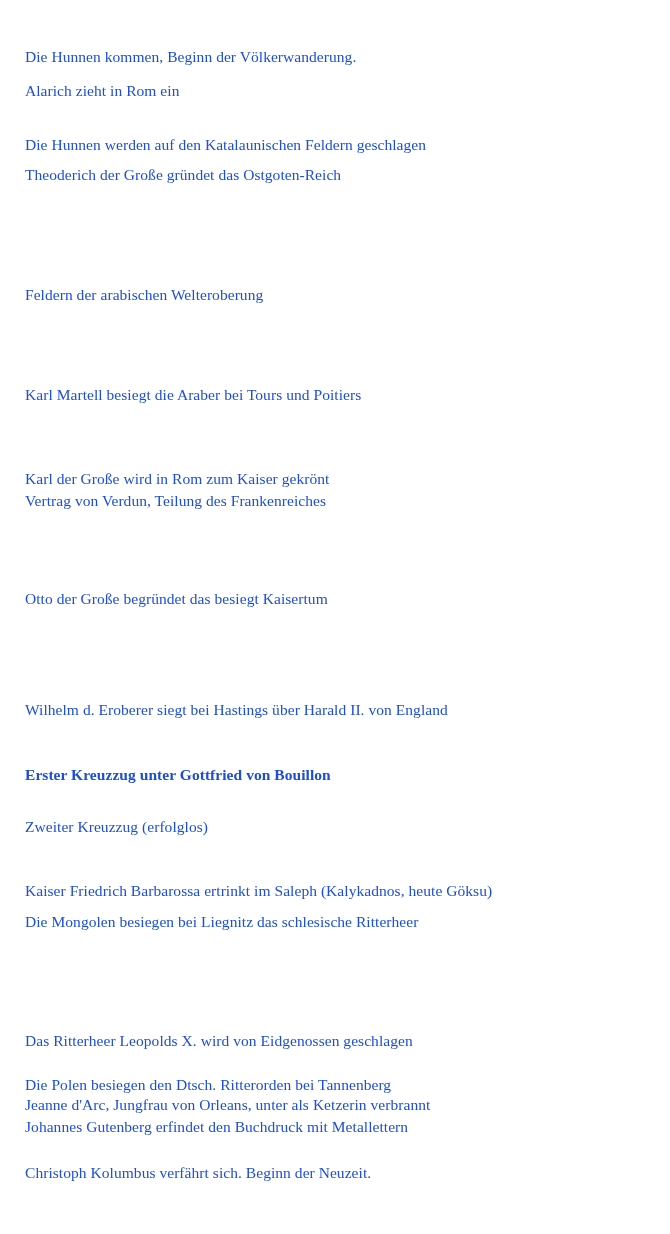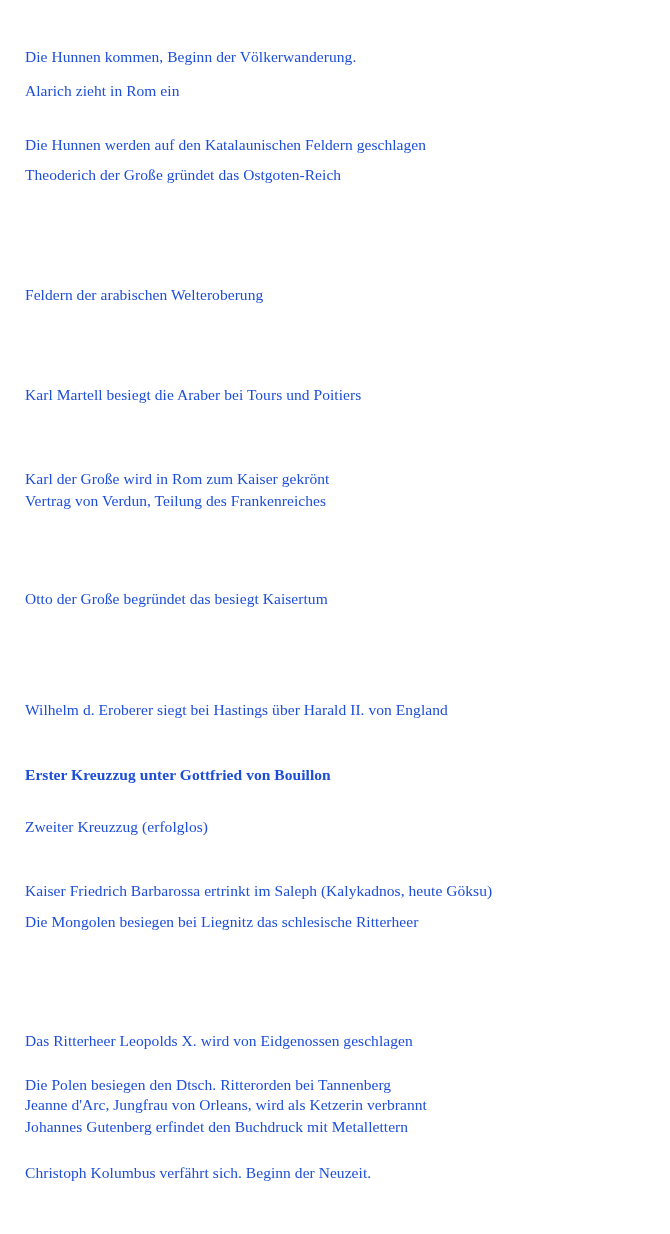--- a/index.html
+++ b/index.html
@@ -46,17 +46,17 @@
       <div class="event-line" style="top: 470px;">Karl der Große wird in Rom zum Kaiser gekrönt</div>
       <div class="event-line" style="top: 492px;">Vertrag von Verdun, Teilung des Frankenreiches</div>
       <div class="event-line" style="top: 590px;">Otto der Große begründet das besiegt Kaisertum</div>
       <div class="event-line" style="top: 701px;">Wilhelm d. Eroberer siegt bei Hastings über Harald II. von England</div>
       <div class="event-line" style="top: 766px; font-weight: bold;">Erster Kreuzzug unter Gottfried von Bouillon</div>
       <div class="event-line" style="top: 818px;">Zweiter Kreuzzug (erfolglos)</div>
       <div class="event-line" style="top: 882px; text-align: center;">Kaiser Friedrich Barbarossa ertrinkt im Saleph (Kalykadnos, heute Göksu)</div>
       <div class="event-line" style="top: 913px;">Die Mongolen besiegen bei Liegnitz das schlesische Ritterheer</div>
       <div class="event-line" style="top: 1032px;">Das Ritterheer Leopolds X. wird von Eidgenossen geschlagen</div>
       <div class="event-line" style="top: 1076px;">Die Polen besiegen den Dtsch. Ritterorden bei Tannenberg</div>
-      <div class="event-line" style="top: 1096px;">Jeanne d'Arc, Jungfrau von Orleans, wird als Ketzerin verbrannt</div>
+      <div class="event-line" style="top: 1096px;">Jeanne d'Arc, Jungfrau von Orleans, unter als Ketzerin verbrannt</div>
       <div class="event-line" style="top: 1118px;">Johannes Gutenberg erfindet den Buchdruck mit Metallettern</div>
       <div class="event-line" style="top: 1164px;">Christoph Kolumbus verfährt sich. Beginn der Neuzeit.</div>
     </div>
 </div>
 
 </body></html>

